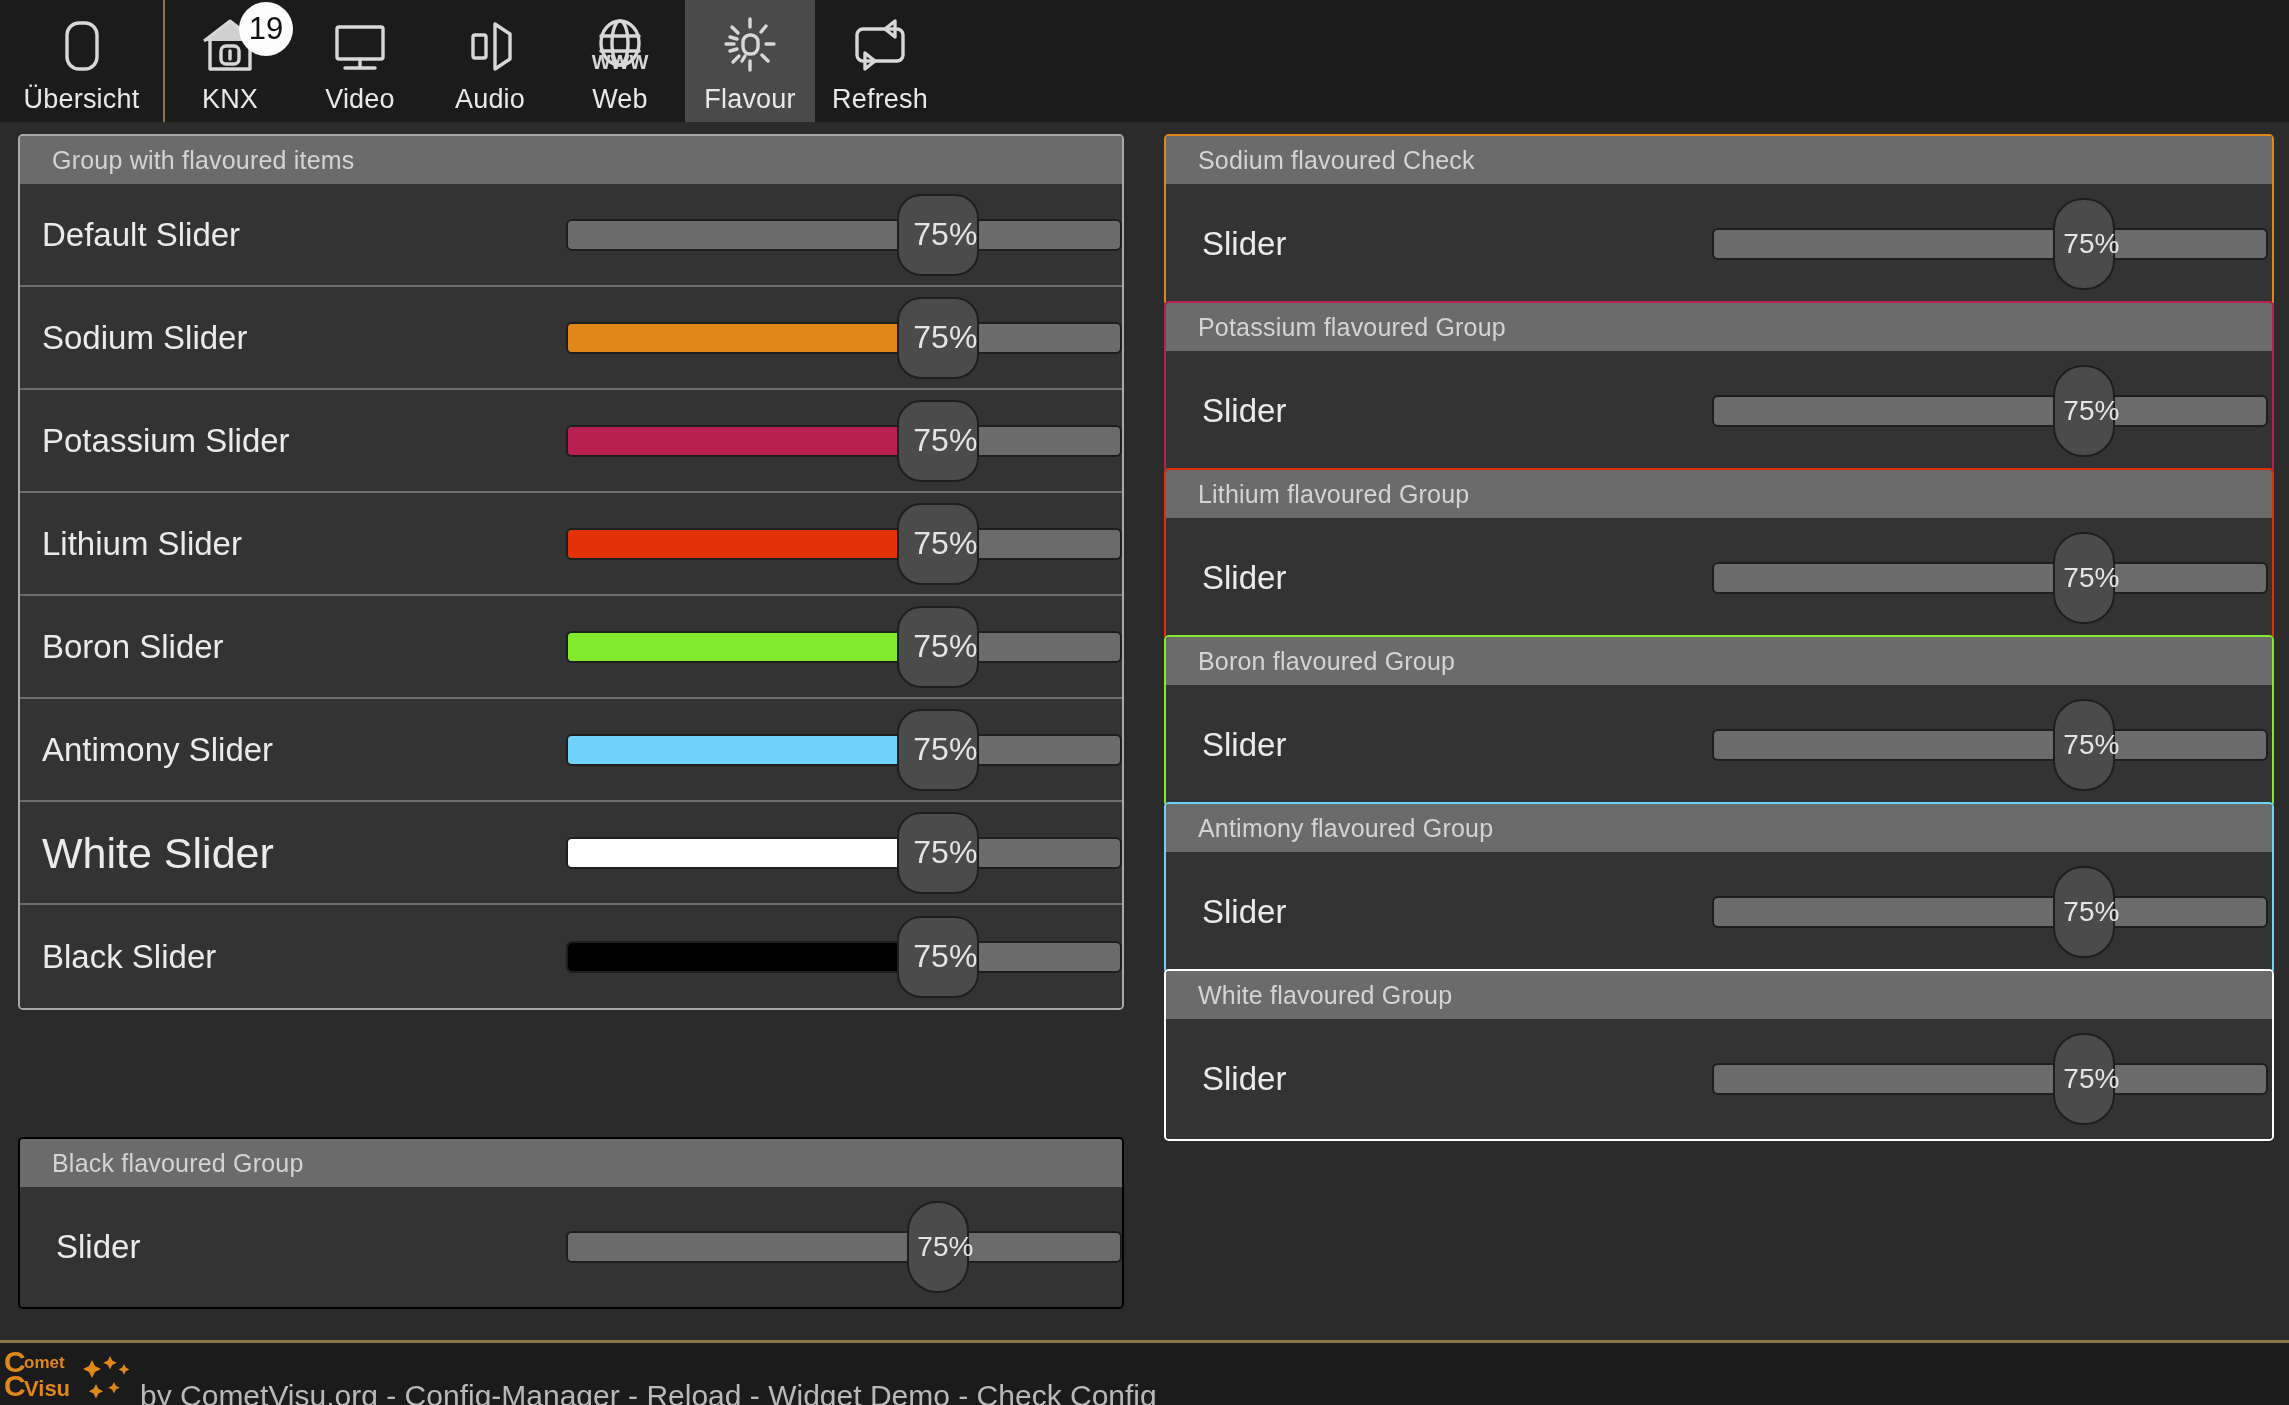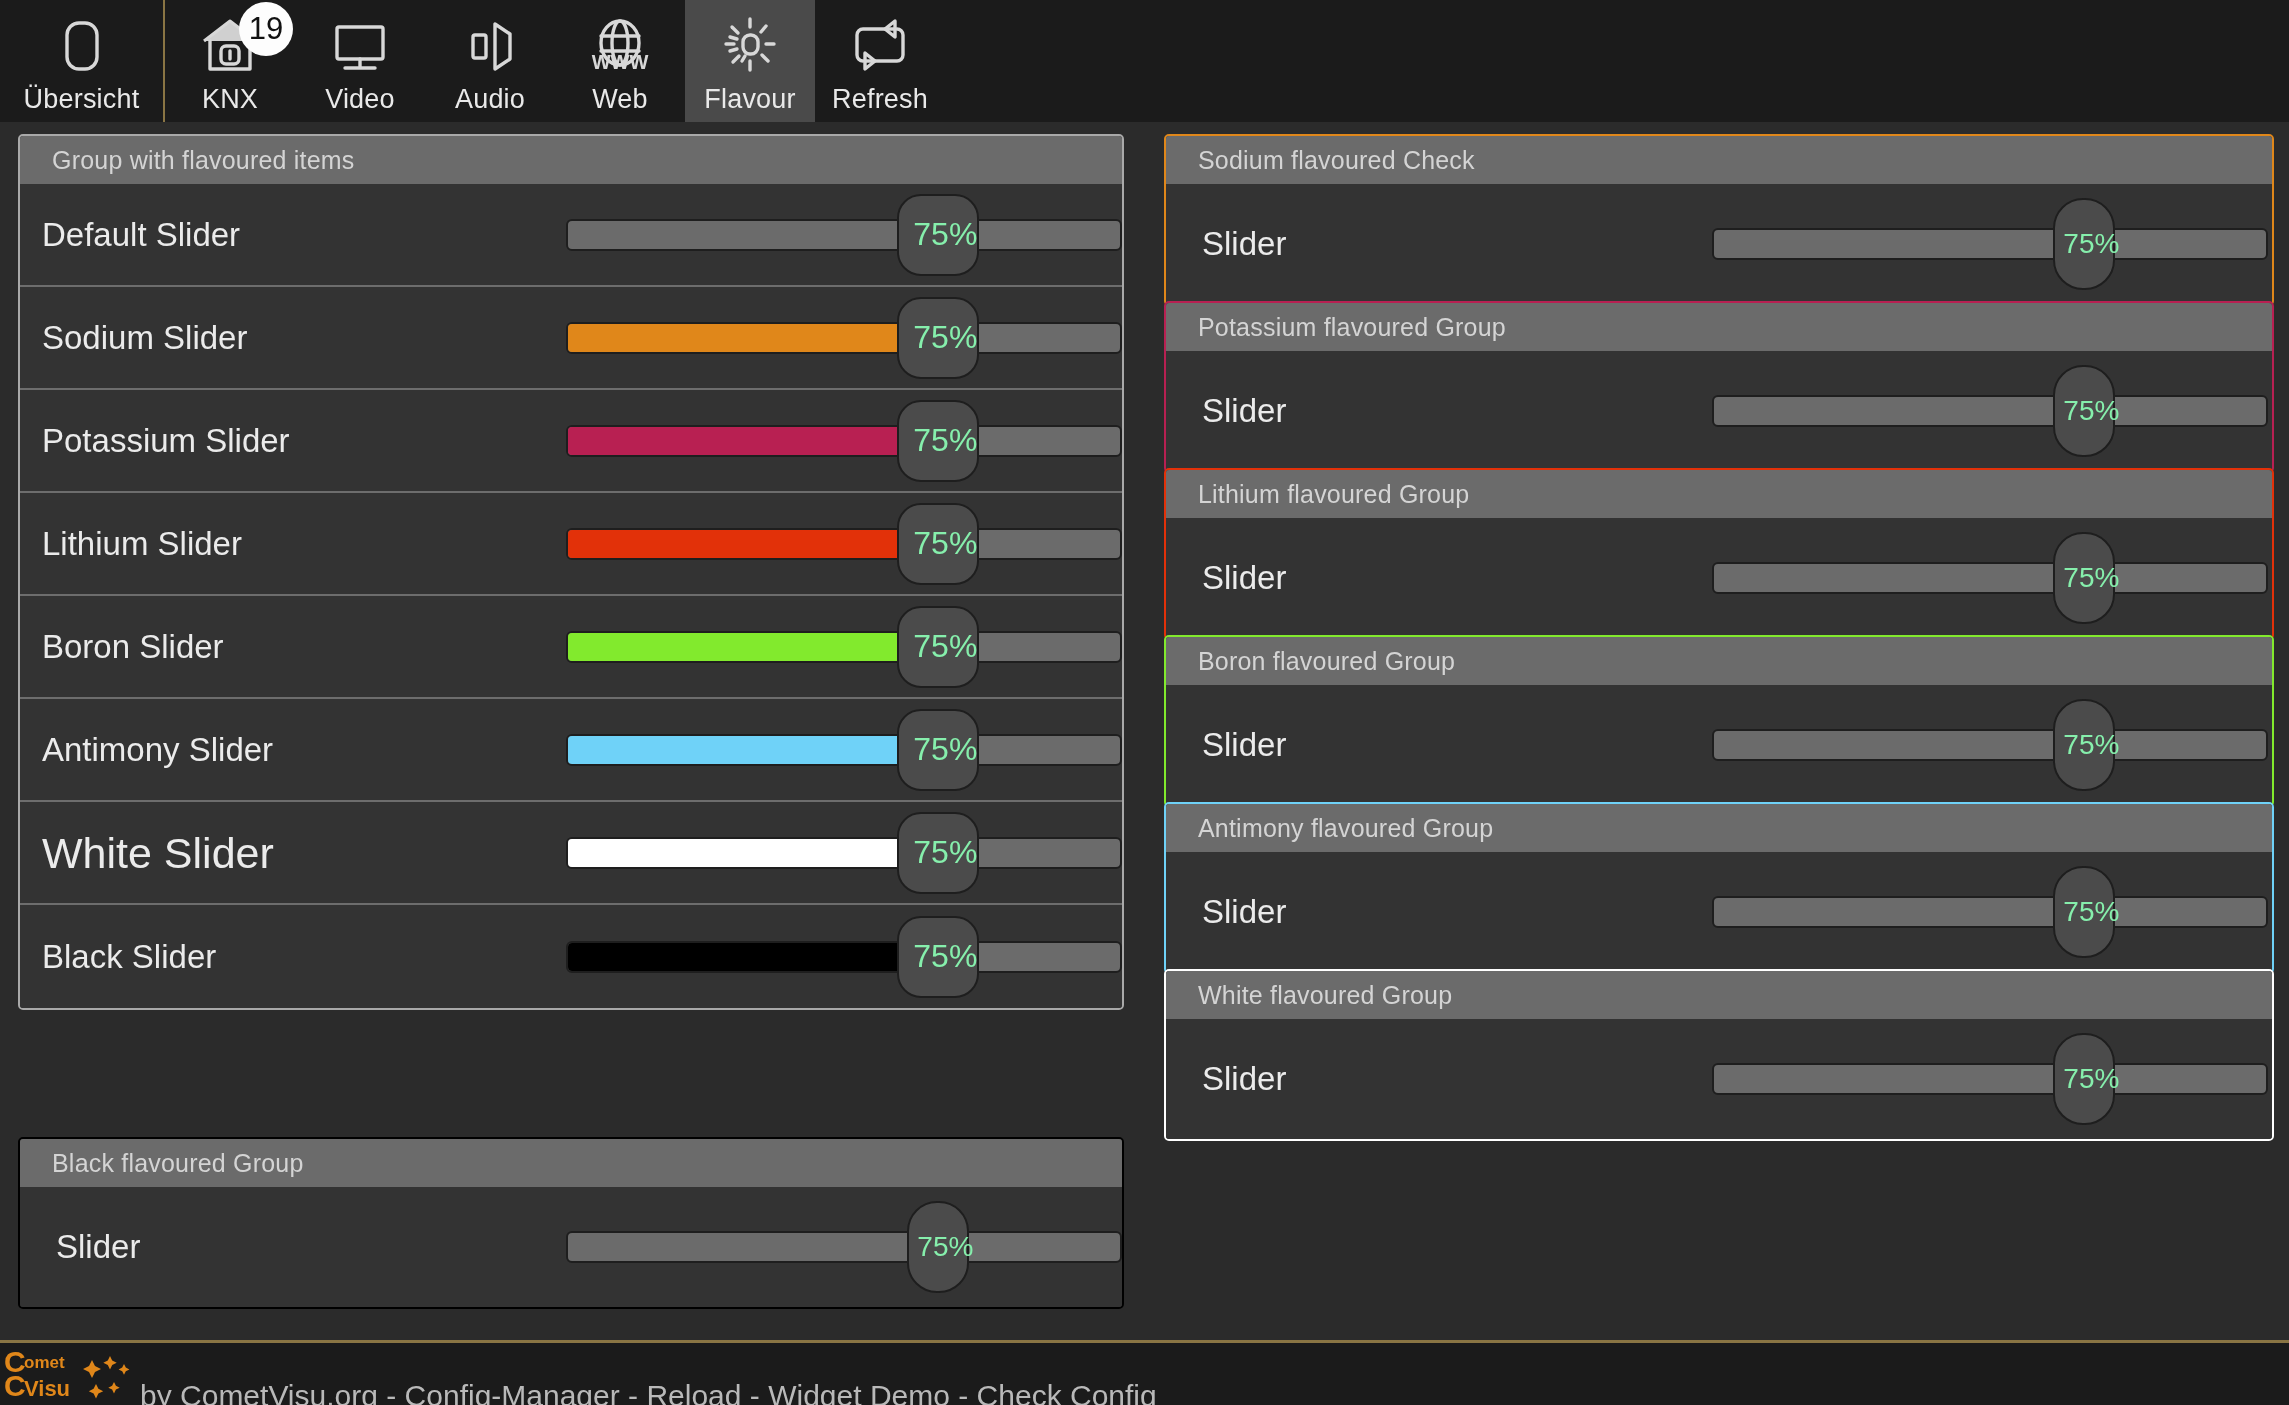--- a/index.html
+++ b/index.html
@@ -113,21 +113,21 @@
     position: absolute; left: 0; top: 0; bottom: 0;
     width: 67%;
     border-radius: 4px 0 0 4px;
   }
   .handle {
     position: absolute;
     top: 50%;
     background: #4b4b4b;
     border: 2px solid #1e1e1e;
     border-radius: 22px;
-    color: #86efac;
+    color: #e5e5e5;
     display: flex; align-items: center; justify-content: center;
     z-index: 3;
     cursor: pointer;
     padding-left: 15px;
   }
   
   .handle.sq {
     width: 82px; height: 82px;
     margin-top: -41px;
     border-radius: 24px;

